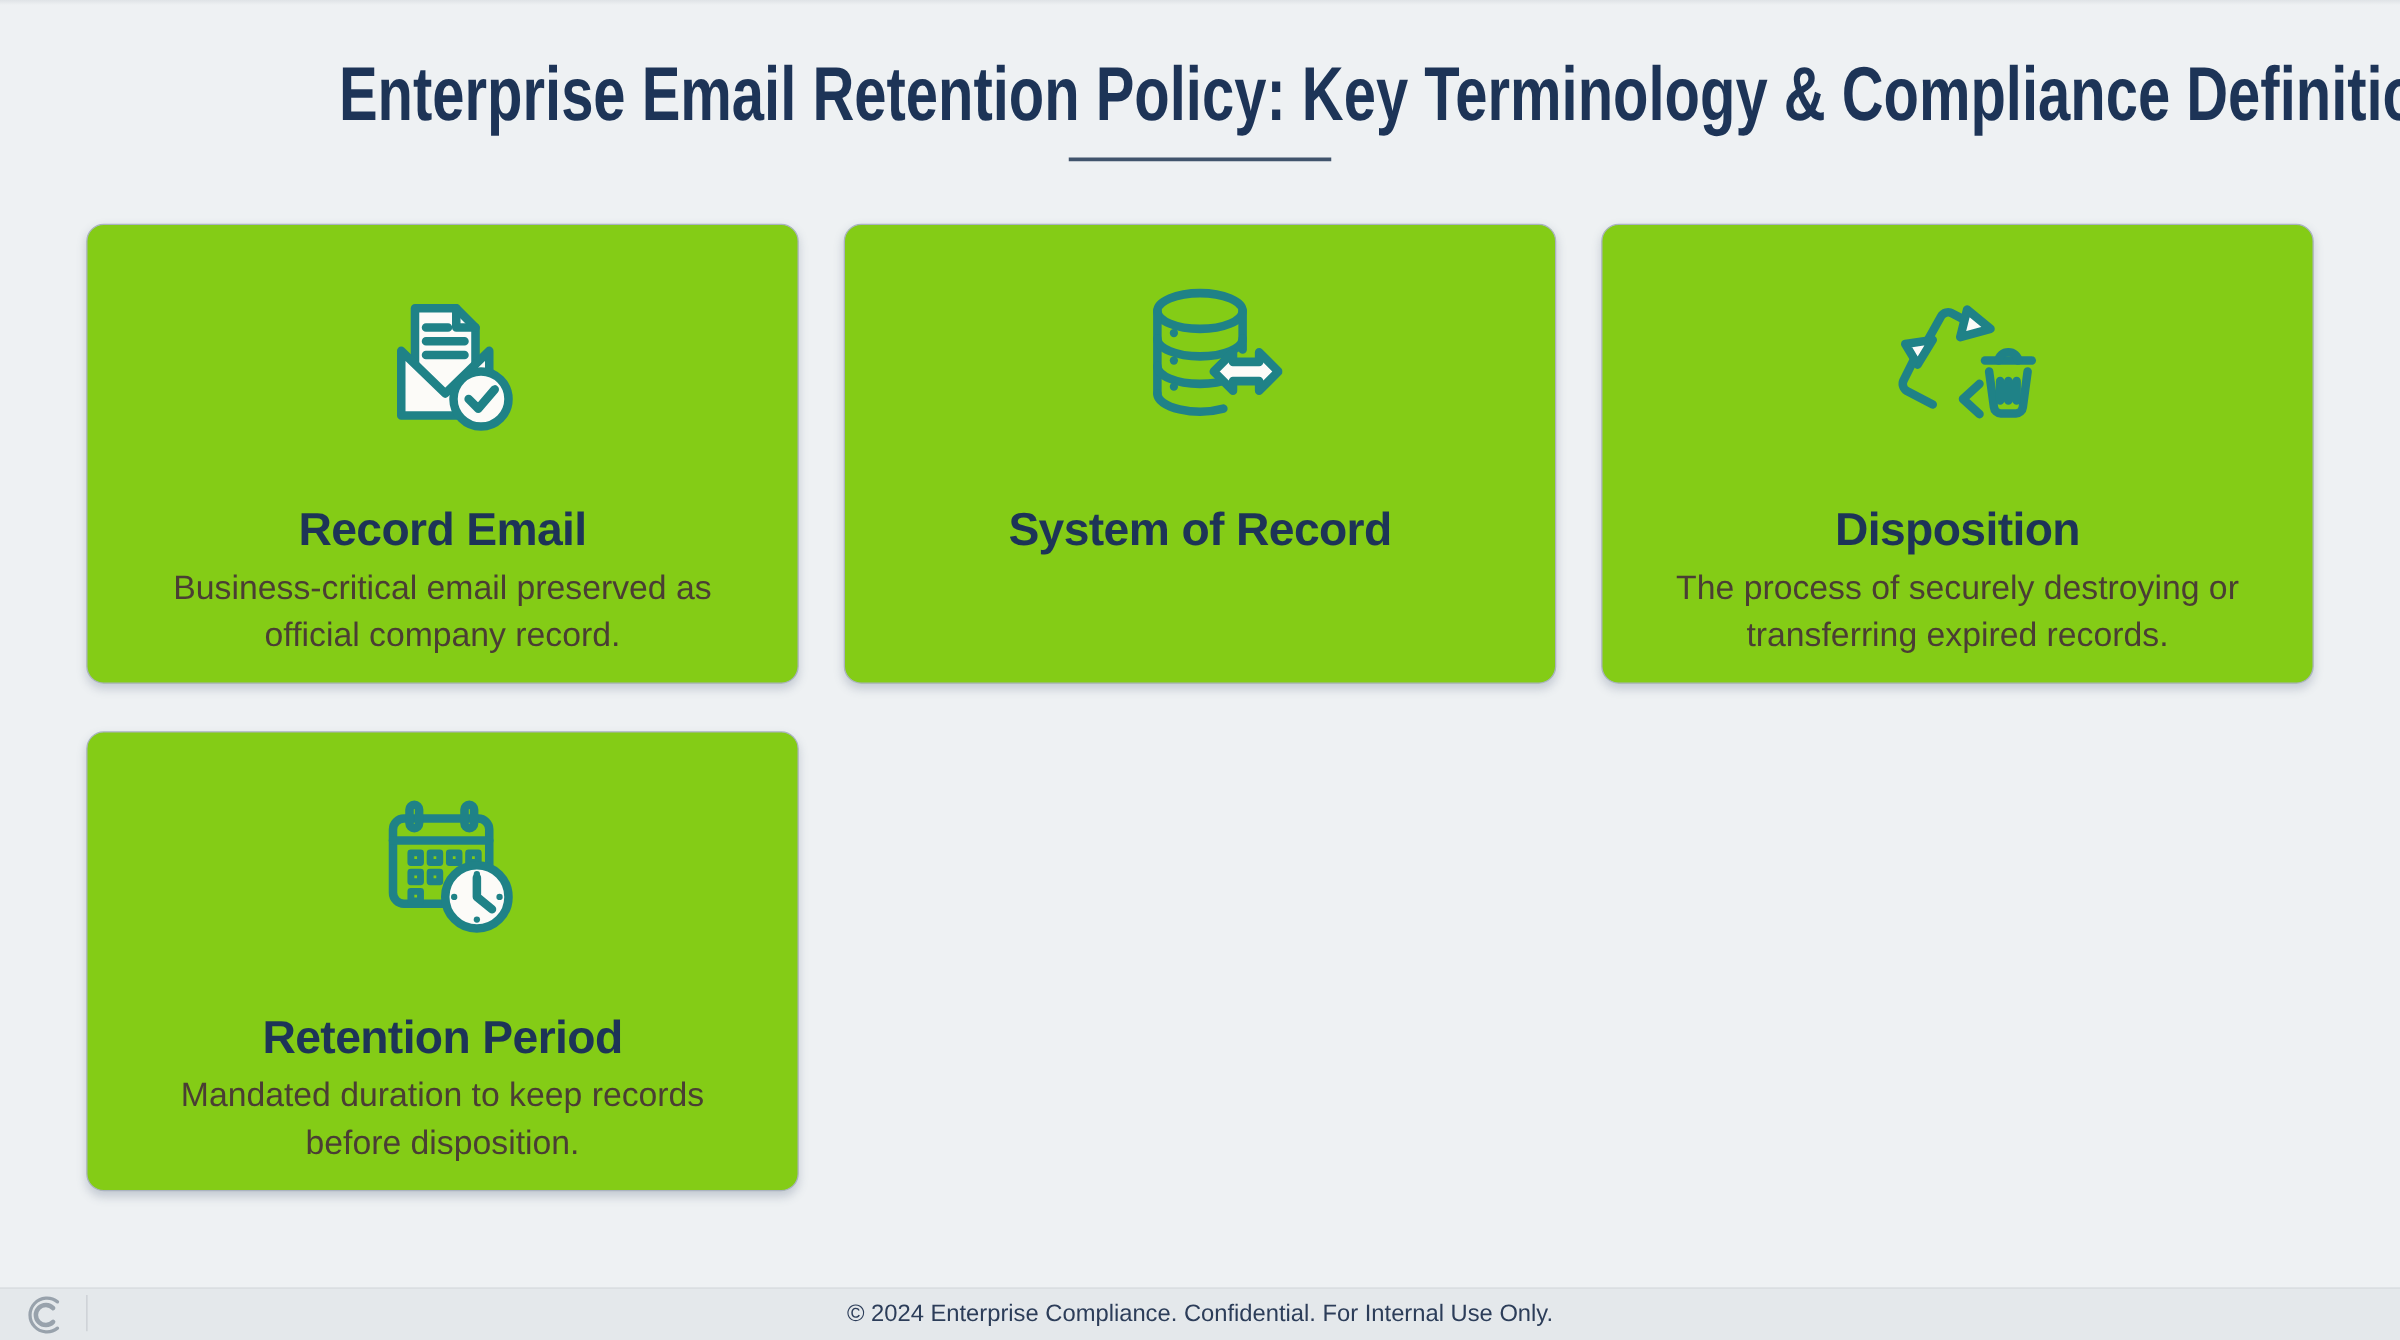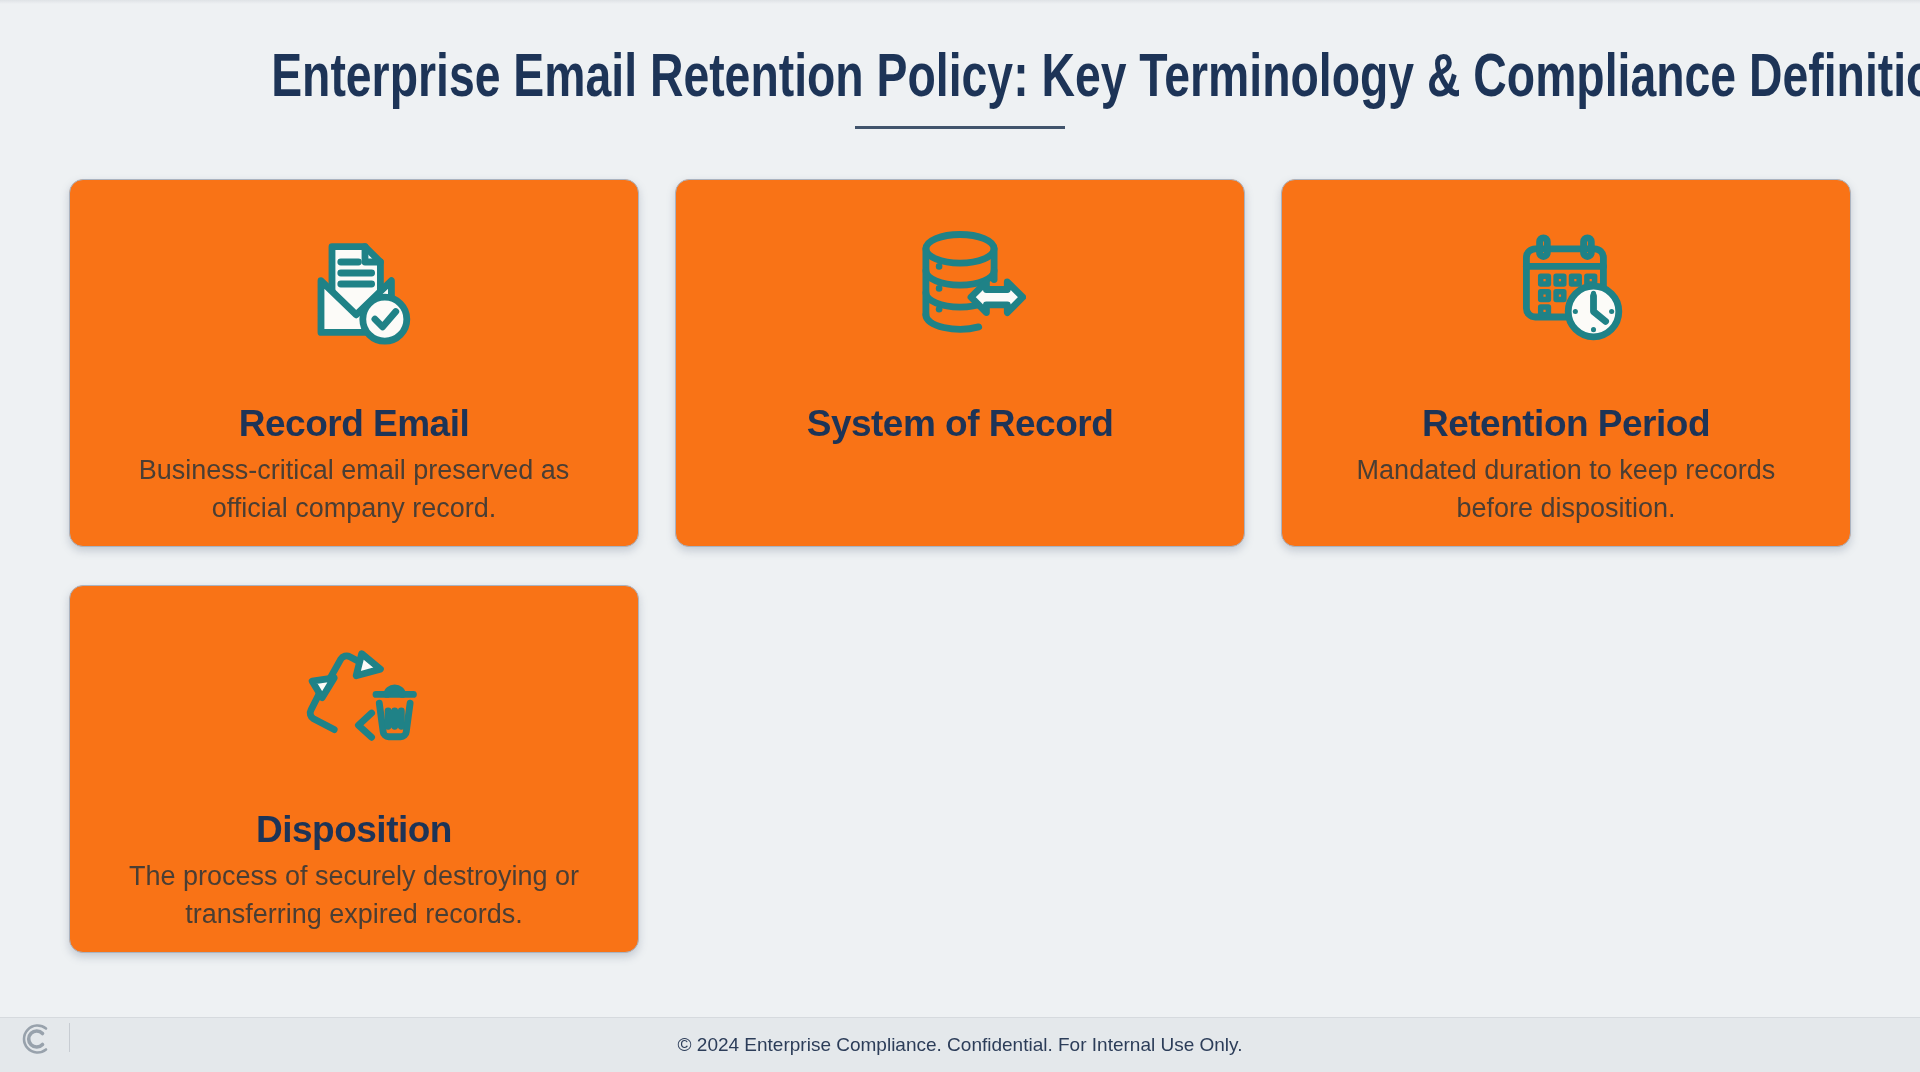--- a/index.html
+++ b/index.html
@@ -27,41 +27,41 @@
   }
   .cards-grid{
     margin-top:50px;
     display:grid;
     grid-template-columns:repeat(3, 570px);
     grid-auto-rows:368px;
     gap:38px 36px;
     justify-content:center;
   }
   .card{
-    background:#f97316;
+    background:#84cc16;
     border:1.5px solid #aab3c0;
     border-radius:14px;
     box-shadow:0 4px 8px rgba(90,105,130,0.28);
     text-align:center;
     padding-top:38px;
   }
   .icon-wrap{ height:132px; display:flex; justify-content:center; }
   .icon-wrap svg{ width:132px; height:132px; }
   .card-title{
     margin-top:52px;
     font-size:37px; font-weight:700; color:#1d3457;
     letter-spacing:-0.5px; line-height:1.2;
   }
   .card-desc{
     margin:4px auto 0;
     padding:0 48px;
     font-size:27px; color:#4a3e34; line-height:1.44;
   }
   .footer-bar{
-    position:absolute; left:0; right:0; bottom:0; height:55px;
+    position:absolute; left:0; right:0; bottom:0; height:42px;
     background:#e4e8eb;
     border-top:1px solid #d6dade;
   }
   .footer-text{
     position:absolute; left:0; right:0; top:0; bottom:0;
     display:flex; align-items:center; justify-content:center;
     font-size:19px; color:#2c3d59;
   }
   .footer-logo{
     position:absolute; left:20px; top:4px; width:34px; height:34px;
@@ -120,20 +120,40 @@
           <path class="ic-fill" d="M70 72 L84 58 L84 65 L103 65 L103 58 L117 72 L103 86 L103 79 L84 79 L84 86 Z"></path>
         </g>
       </svg>
     </div>
     <h2 class="card-title">System of Record</h2>
   </section>
 
   <section class="card">
     <div class="icon-wrap">
       <svg viewBox="0 0 120 120">
+        <g class="ic" stroke-width="5.8">
+          <path d="M34 57 L48 32 a6 6 0 0 1 8.2 -2.2 L70 37"></path>
+          <path class="ic-fill" d="M67 27 L84 41 L62 47 Z"></path>
+          <path class="ic-fill" d="M22 52 L42 49 L31 67 Z"></path>
+          <path d="M28 64 L21 78 a6 6 0 0 0 2.2 8.2 L42 96"></path>
+          <path d="M76 81 L64 92 L76 103"></path>
+          <path d="M80 64 H114"></path>
+          <path d="M90 64 a7 6 0 0 1 14 0"></path>
+          <path d="M83 72 l3.5 26 a5 5 0 0 0 5 4.5 h11 a5 5 0 0 0 5 -4.5 L111 72"></path>
+          <path d="M91 79 V93 M97 79 V93 M103 79 V93"></path>
+        </g>
+      </svg>
+    </div>
+    <h2 class="card-title">Disposition</h2>
+    <p class="card-desc">The process of securely destroying or transferring expired records.</p>
+  </section>
+
+  <section class="card">
+    <div class="icon-wrap">
+      <svg viewBox="0 0 120 120">
         <g class="ic" stroke-width="5.6">
           <rect x="24" y="28" width="70" height="62" rx="8"></rect>
           <path d="M24 44 H94"></path>
           <rect x="36" y="18" width="7" height="17" rx="3.5"></rect>
           <rect x="76" y="18" width="7" height="17" rx="3.5"></rect>
           <g stroke-width="5">
             <rect x="37" y="53" width="7" height="7"></rect>
             <rect x="51" y="53" width="7" height="7"></rect>
             <rect x="65" y="53" width="7" height="7"></rect>
             <rect x="79" y="53" width="7" height="7"></rect>
@@ -147,40 +167,20 @@
           <circle class="ic-dot" cx="101.5" cy="85" r="2.3"></circle>
           <circle class="ic-dot" cx="85" cy="101.5" r="2.3"></circle>
           <circle class="ic-dot" cx="68.5" cy="85" r="2.3"></circle>
         </g>
       </svg>
     </div>
     <h2 class="card-title">Retention Period</h2>
     <p class="card-desc">Mandated duration to keep records before disposition.</p>
   </section>
 
-  <section class="card">
-    <div class="icon-wrap">
-      <svg viewBox="0 0 120 120">
-        <g class="ic" stroke-width="5.8">
-          <path d="M34 57 L48 32 a6 6 0 0 1 8.2 -2.2 L70 37"></path>
-          <path class="ic-fill" d="M67 27 L84 41 L62 47 Z"></path>
-          <path class="ic-fill" d="M22 52 L42 49 L31 67 Z"></path>
-          <path d="M28 64 L21 78 a6 6 0 0 0 2.2 8.2 L42 96"></path>
-          <path d="M76 81 L64 92 L76 103"></path>
-          <path d="M80 64 H114"></path>
-          <path d="M90 64 a7 6 0 0 1 14 0"></path>
-          <path d="M83 72 l3.5 26 a5 5 0 0 0 5 4.5 h11 a5 5 0 0 0 5 -4.5 L111 72"></path>
-          <path d="M91 79 V93 M97 79 V93 M103 79 V93"></path>
-        </g>
-      </svg>
-    </div>
-    <h2 class="card-title">Disposition</h2>
-    <p class="card-desc">The process of securely destroying or transferring expired records.</p>
-  </section>
-
 
 </div>
 
 <div class="footer-bar">
   <svg class="footer-logo" viewBox="0 0 34 34">
     <path d="M26 6.5 A13.5 13.5 0 1 0 26 27.5" fill="none" stroke="#98a2ac" stroke-width="2.6" stroke-linecap="round"></path>
     <path d="M22.5 11.5 A8 8 0 1 0 22.5 22.5" fill="none" stroke="#98a2ac" stroke-width="3.6" stroke-linecap="round"></path>
   </svg>
   <div class="footer-divider"></div>
   <div class="footer-text">© 2024 Enterprise Compliance. Confidential. For Internal Use Only.</div>

